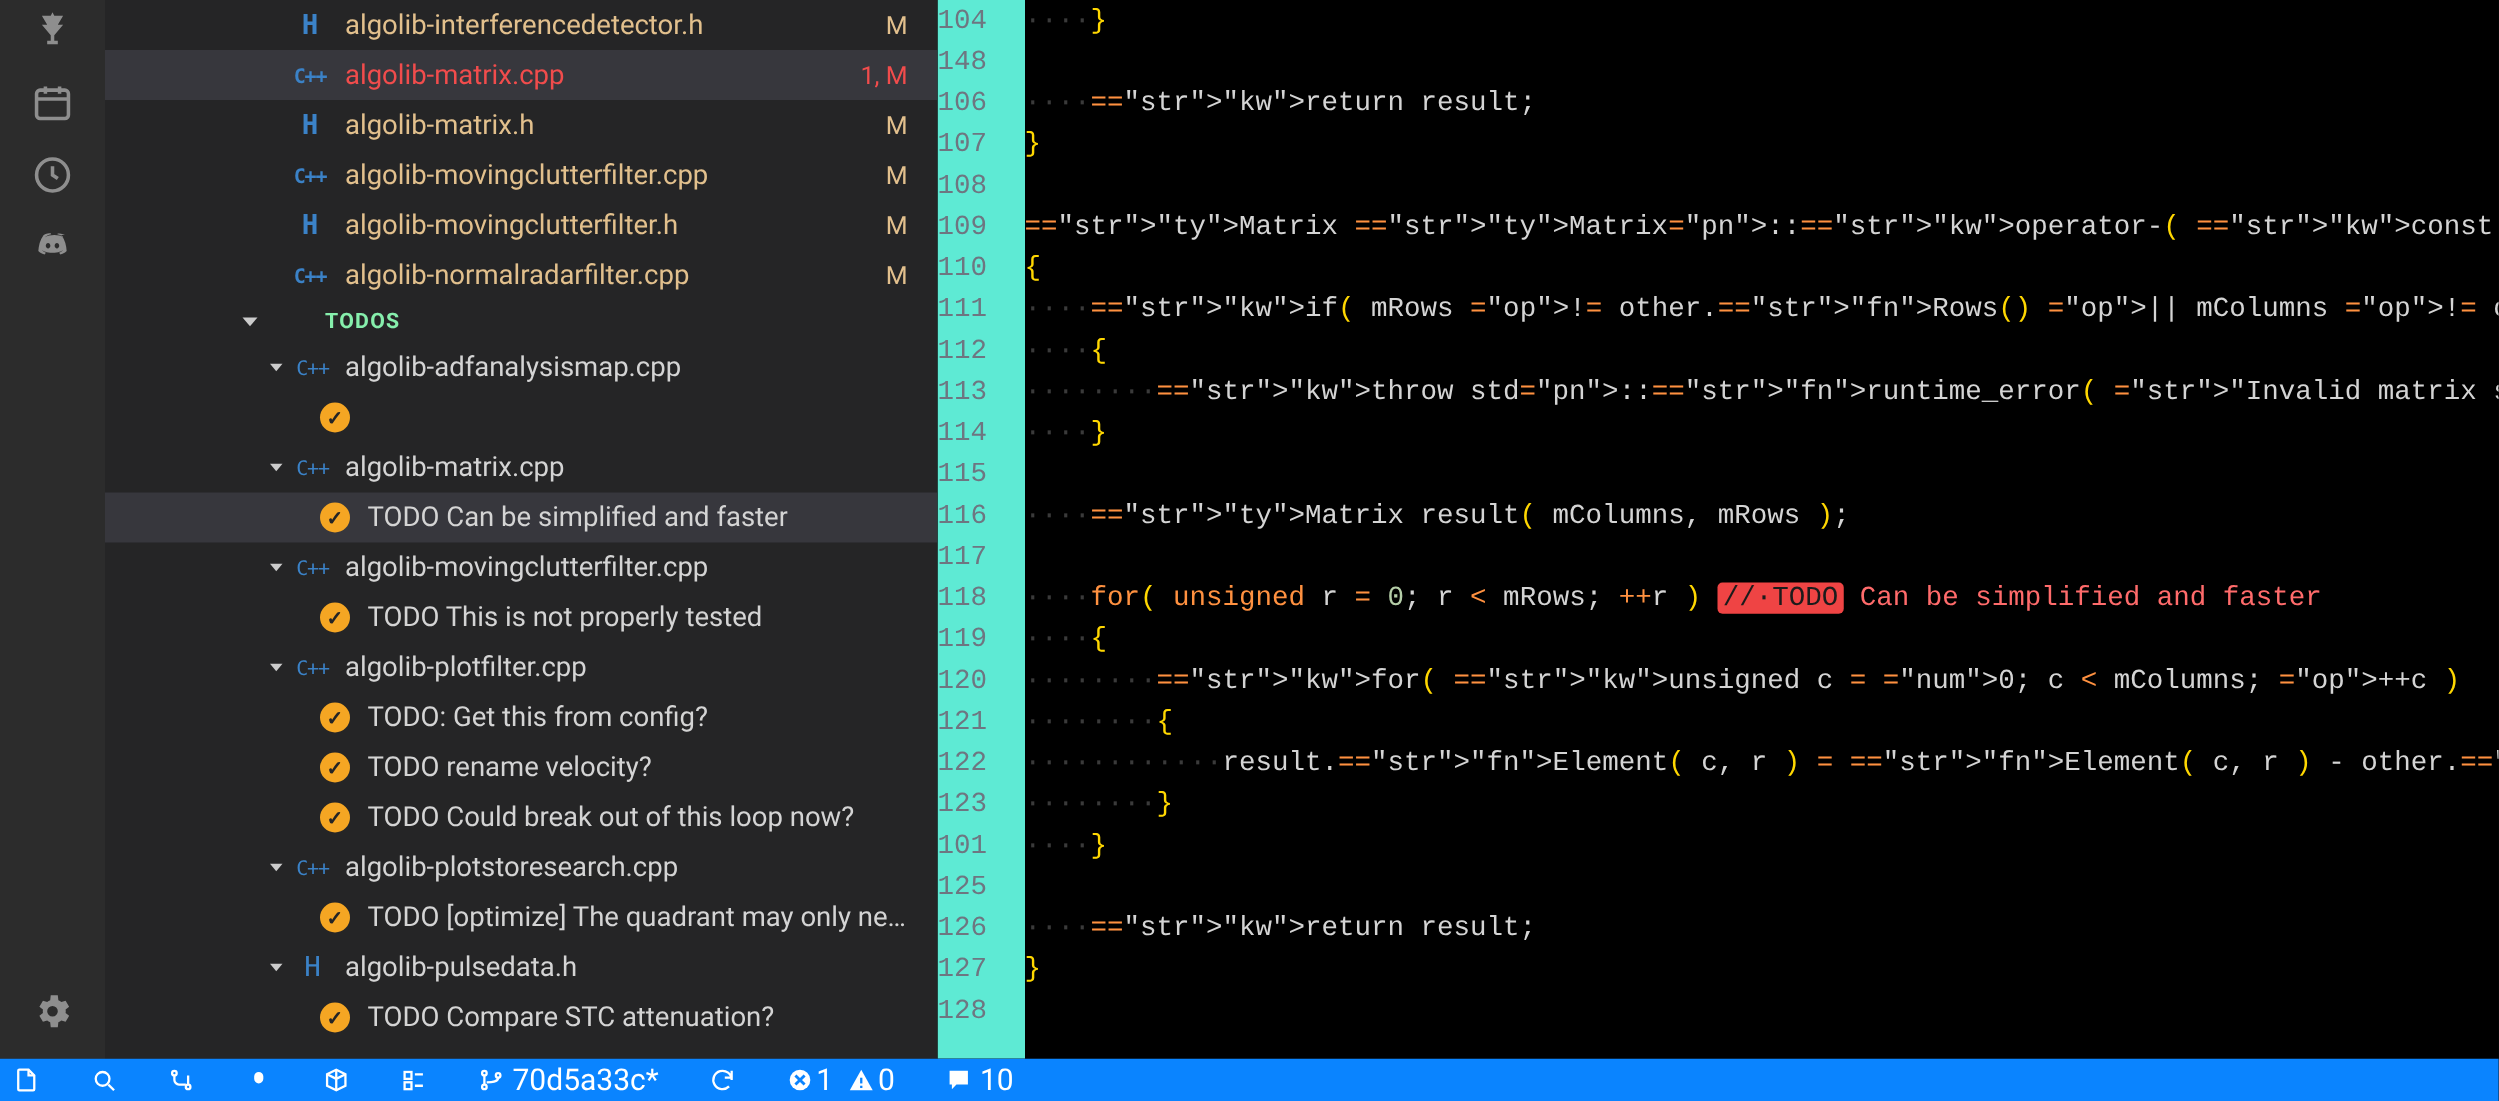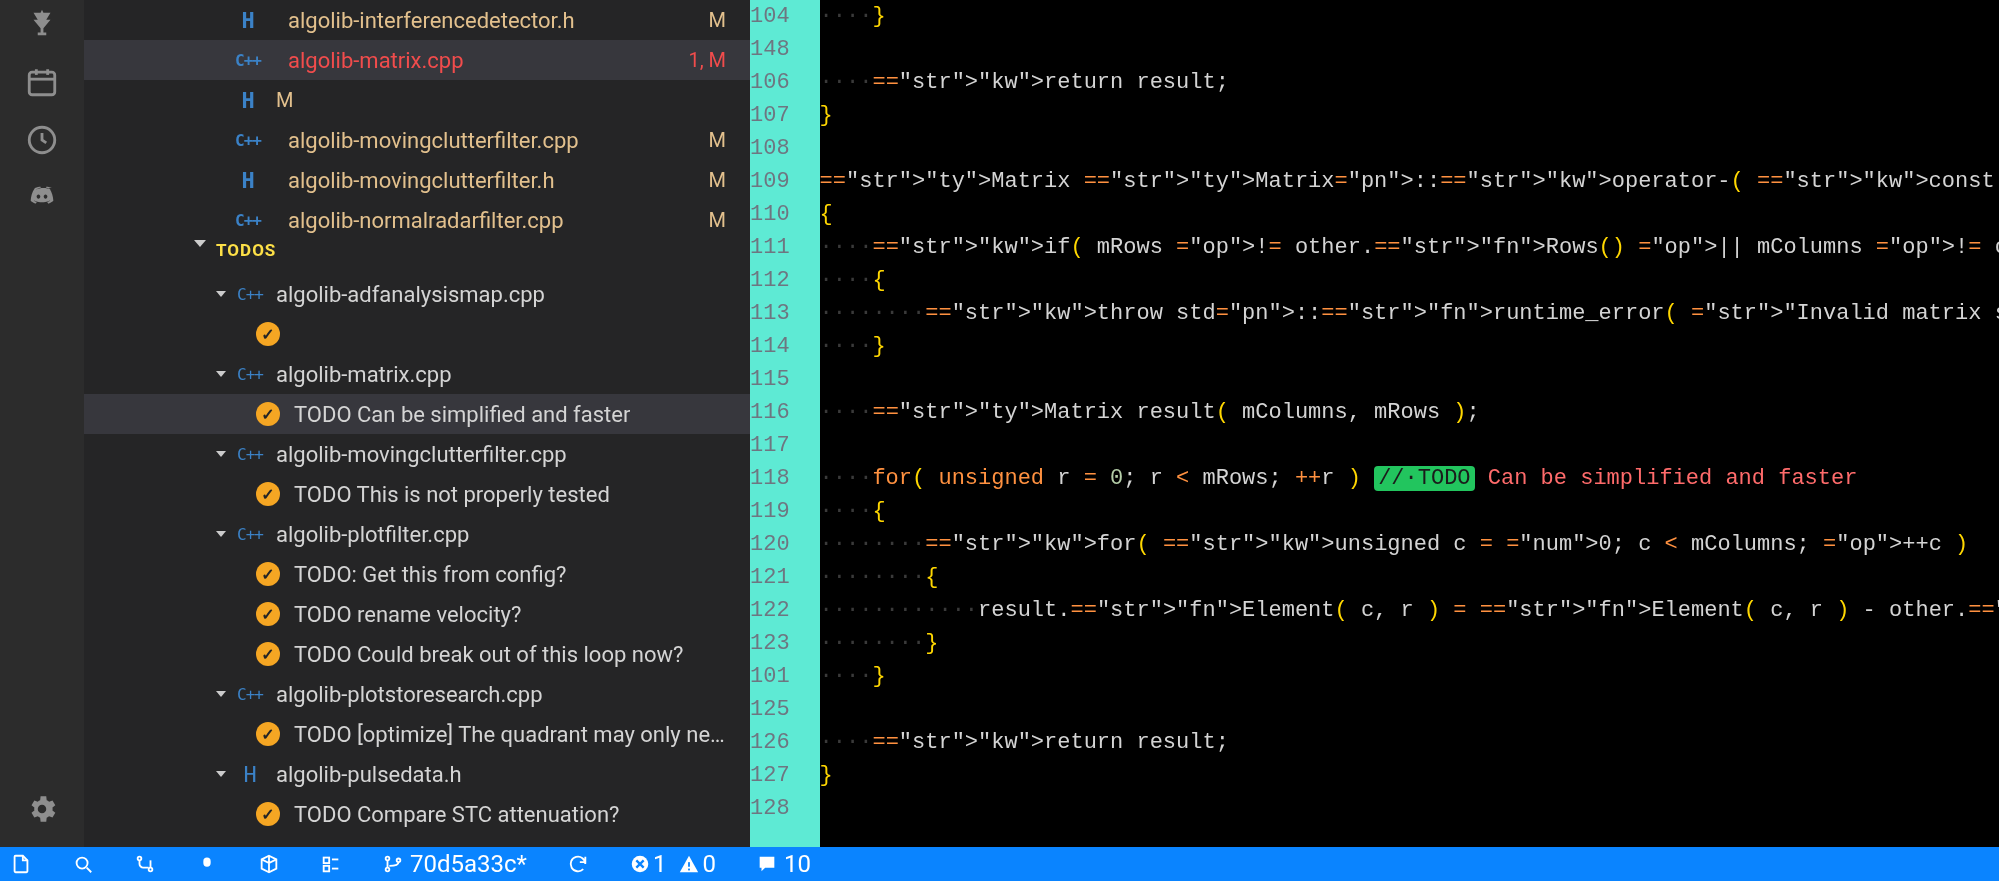--- a/index.html
+++ b/index.html
@@ -55,36 +55,38 @@
   }
   .file-row.active {
     background: #37373d;
   }
   .file-row .file-icon {
     width: 28px; text-align: center; margin-right: 14px;
     font-weight: 700;
   }
   .icon-h { color: #3b82c7; font-size: 22px; font-family: monospace; }
   .icon-cpp { color: #3b82c7; font-size: 16px; font-family: monospace; letter-spacing: -1px; }
-  .file-row .file-name { flex: 1; white-space: nowrap; overflow: hidden; text-overflow: ellipsis; margin-left: 12px; }
+  .file-row .file-name { flex: 1; white-space: nowrap; overflow: hidden; text-overflow: ellipsis; }
   .file-row .file-name.modified { color: #e2c08d; }
   .file-row .file-name.active-error { color: #f14c4c; }
   .file-row .file-badge { color: #e2c08d; font-size: 20px; }
   .file-row .file-badge.active-error { color: #f14c4c; }
 
   .section-header {
     display: flex;
+    align-items: center;
     height: 34px;
     padding-left: 110px;
-    color: #fde047;
+    color: #86efac;
     font-size: 17px;
     font-weight: 700;
     letter-spacing: 0.06em;
     text-transform: uppercase;
     cursor: pointer;
+    gap: 44px;
   }
   .chevron {
     display:inline-block; width:0; height:0; margin-right:10px;
     border-left: 6px solid transparent;
     border-right: 6px solid transparent;
     border-top: 7px solid #cccccc;
   }
   .chevron.small {
     border-left-width:5px; border-right-width:5px; border-top-width:6px;
   }
@@ -135,21 +137,21 @@
     background: #000;
   }
   .code .line { height: 33px; }
   .ws { color: #3a3a3a; }
   .kw { color: #ff9140; }      
   .op { color: #ff9140; }
   .num { color: #b5cea8; }      
   .br-y { color: #ffd700; }
   .comment { color: #ff6b6b; }
   .todo-badge {
-    background: #22c55e; color: #1b1b1b; border-radius: 4px;
+    background: #ef4444; color: #1b1b1b; border-radius: 4px;
     padding: 0 4px;
   }
 
   
   .status-bar {
     height: 34px;
     background: #0a84ff;
     color: #ffffff;
     display: flex;
     align-items: center;
@@ -211,20 +213,21 @@
           <span class="file-name modified">algolib-interferencedetector.h</span>
           <span class="file-badge">M</span>
         </div>
         <div class="file-row active">
           <span class="file-icon icon-cpp">C++</span>
           <span class="file-name active-error">algolib-matrix.cpp</span>
           <span class="file-badge active-error">1, M</span>
         </div>
         <div class="file-row">
           <span class="file-icon icon-h">H</span>
+          <span class="file-name modified">algolib-matrix.h</span>
           <span class="file-badge">M</span>
         </div>
         <div class="file-row">
           <span class="file-icon icon-cpp">C++</span>
           <span class="file-name modified">algolib-movingclutterfilter.cpp</span>
           <span class="file-badge">M</span>
         </div>
         <div class="file-row">
           <span class="file-icon icon-h">H</span>
           <span class="file-name modified">algolib-movingclutterfilter.h</span>

